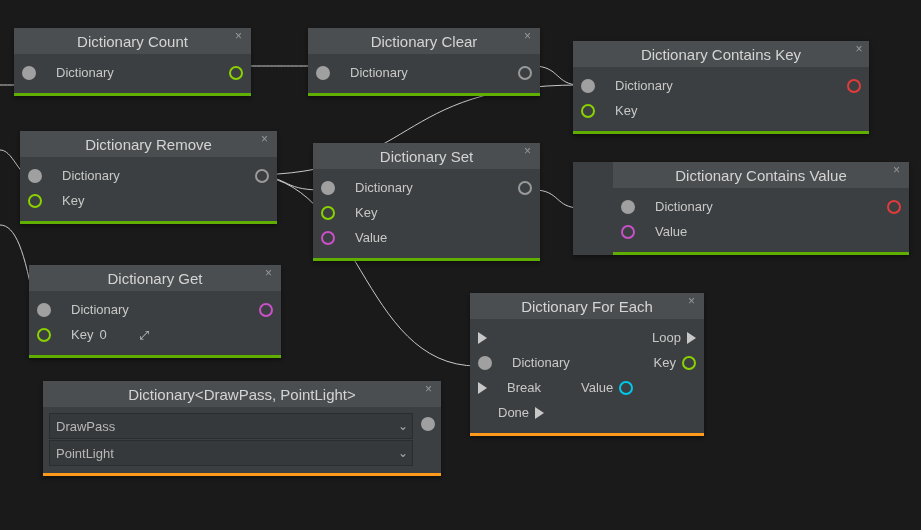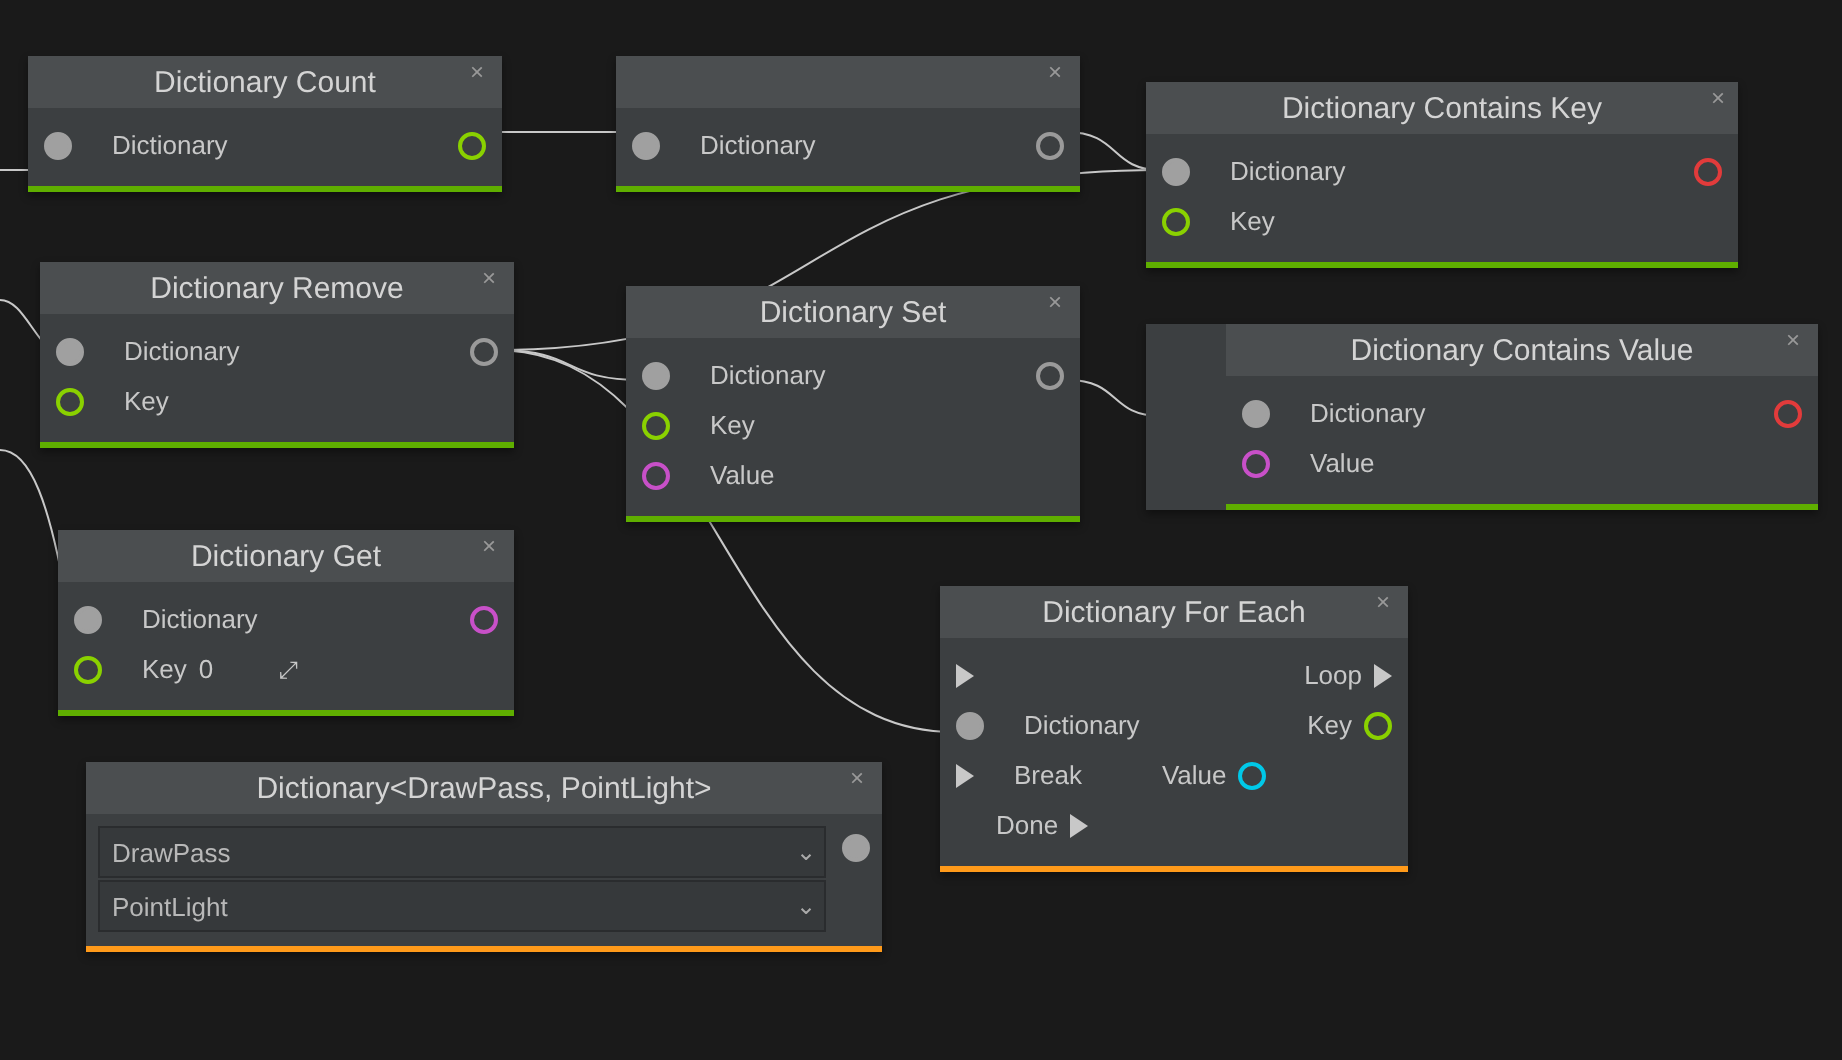--- a/index.html
+++ b/index.html
@@ -168,20 +168,21 @@
       <span class="port filled"></span>
       <span class="label">Dictionary</span>
       <span class="port green out-port"></span>
     </div>
   </div>
   <div class="footer-bar footer-green"></div>
 </div>
 
 <div class="node" id="n-clear" style="left:308px; top:28px; width:232px;">
   <div class="node-header">
+    <span class="title">Dictionary Clear</span>
     <span class="close-btn">×</span>
   </div>
   <div class="node-body">
     <div class="row row-left">
       <span class="port filled"></span>
       <span class="label">Dictionary</span>
       <span class="port grey out-port"></span>
     </div>
   </div>
   <div class="footer-bar footer-green"></div>
@@ -199,21 +200,21 @@
       <span class="port red out-port"></span>
     </div>
     <div class="row row-left">
       <span class="port green"></span>
       <span class="label">Key</span>
     </div>
   </div>
   <div class="footer-bar footer-green"></div>
 </div>
 
-<div class="node" id="n-remove" style="left:20px; top:131px; width:237px;">
+<div class="node" id="n-remove" style="left:20px; top:131px; width:257px;">
   <div class="node-header">
     <span class="title">Dictionary Remove</span>
     <span class="close-btn">×</span>
   </div>
   <div class="node-body">
     <div class="row row-left">
       <span class="port filled"></span>
       <span class="label">Dictionary</span>
       <span class="port grey out-port"></span>
     </div>
@@ -260,21 +261,21 @@
       <span class="port red out-port"></span>
     </div>
     <div class="row row-left">
       <span class="port magenta"></span>
       <span class="label">Value</span>
     </div>
   </div>
   <div class="footer-bar footer-green"></div>
 </div>
 
-<div class="node" id="n-get" style="left:29px; top:265px; width:228px;">
+<div class="node" id="n-get" style="left:29px; top:265px; width:252px;">
   <div class="node-header">
     <span class="title">Dictionary Get</span>
     <span class="close-btn">×</span>
   </div>
   <div class="node-body">
     <div class="row row-left">
       <span class="port filled"></span>
       <span class="label">Dictionary</span>
       <span class="port magenta out-port"></span>
     </div>

